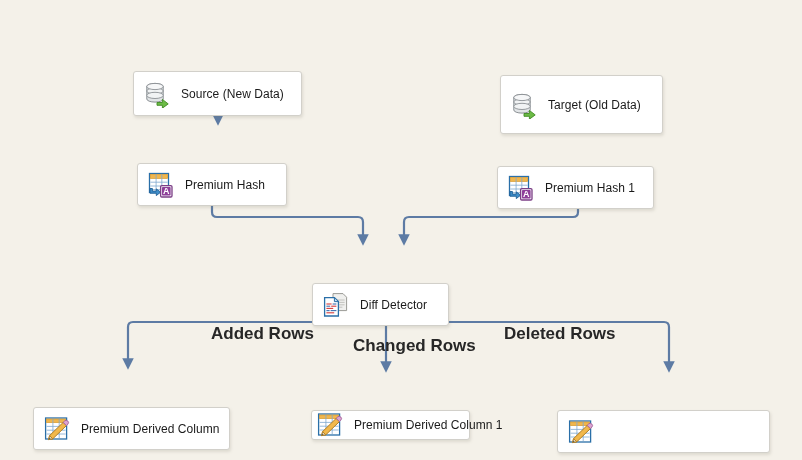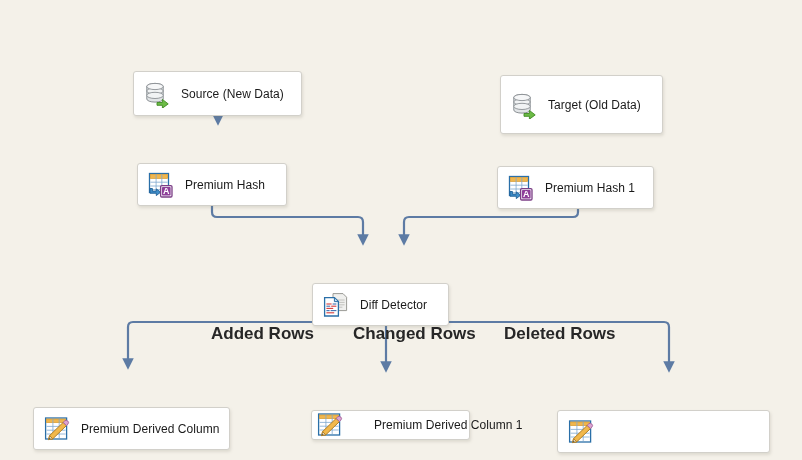--- a/index.html
+++ b/index.html
@@ -88,21 +88,21 @@
 
       <path d="M 333 290 L 333 317 Q 333 322 328 322 L 133 322 Q 128 322 128 327 L 128 364" marker-end="url(#arrow)"></path>
 
       <path d="M 386 290 L 386 367" marker-end="url(#arrow)"></path>
 
       <path d="M 428 290 L 428 317 Q 428 322 433 322 L 664 322 Q 669 322 669 327 L 669 367" marker-end="url(#arrow)"></path>
     </g>
   </svg>
 
   <div class="edge-label" style="left:211px; top:324px;">Added Rows</div>
-  <div class="edge-label" style="left:353px; top:324px;">Changed Rows</div>
+  <div class="edge-label" style="left:353px; top:336px;">Changed Rows</div>
   <div class="edge-label" style="left:504px; top:324px;text-align:center;">Deleted Rows</div>
 
   <div class="node" style="left:133px; top:35px; width:169px; height:45px;">
     <span class="icon-wrap">
       <svg width="28" height="28" viewBox="0 0 28 28">
         <g>
           <ellipse cx="12" cy="6.5" rx="8.2" ry="3.1" fill="#e9ebec" stroke="#8b9094" stroke-width="1"></ellipse>
           <path d="M 3.8 6.5 L 3.8 19 A 8.2 3.1 0 0 0 20.2 19 L 20.2 6.5 Z" fill="#e2e5e7" stroke="#8b9094" stroke-width="1"></path>
           <ellipse cx="12" cy="11" rx="8.2" ry="3.1" fill="#f1f3f4" stroke="#8b9094" stroke-width="0.9"></ellipse>
           <ellipse cx="12" cy="15.4" rx="8.2" ry="3.1" fill="#f1f3f4" stroke="#8b9094" stroke-width="0.9"></ellipse>
@@ -218,21 +218,21 @@
           <path d="M 5.6 24.6 L 6.6 20.6 L 20.2 7.4 L 23.4 10.6 L 9.8 23.8 Z" fill="#f2b84b" stroke="#b07d21" stroke-width="1" stroke-linejoin="round"></path>
           <path d="M 6.6 20.6 L 9.8 23.8 L 5.6 24.6 Z" fill="#e8d9b8" stroke="#b07d21" stroke-width="0.9"></path>
           <path d="M 5.6 24.6 L 6.5 22.6 L 7.6 23.7 Z" fill="#5a5a58"></path>
           <path d="M 20.2 7.4 L 21.6 6 A 2.2 2.2 0 0 1 24.8 9.2 L 23.4 10.6 Z" fill="#dba3d0" stroke="#a4609a" stroke-width="0.9" stroke-linejoin="round"></path>
         </g>
       </svg>
     </span>
     <span class="node-label">Premium Derived Column</span>
   </div>
 
-  <div class="node" style="left:311px; top:374px; width:159px; height:30px; padding-left:4px;gap:20px;">
+  <div class="node" style="left:311px; top:374px; width:159px; height:30px; padding-left:4px;">
     <span class="icon-wrap">
       <svg width="28" height="28" viewBox="0 0 28 28">
         <rect x="2.6" y="3" width="21" height="21" fill="#ffffff" stroke="#2a6fa8" stroke-width="1.3"></rect>
         <rect x="3.6" y="4" width="19" height="3.6" fill="#f0b64d" stroke="#d79a2e" stroke-width="0.7"></rect>
         <g stroke="#7fa8cf" stroke-width="0.8">
           <line x1="3.6" y1="11.4" x2="22.6" y2="11.4"></line>
           <line x1="3.6" y1="15.2" x2="22.6" y2="15.2"></line>
           <line x1="3.6" y1="19" x2="22.6" y2="19"></line>
           <line x1="9.9" y1="4" x2="9.9" y2="23"></line>
           <line x1="16.2" y1="4" x2="16.2" y2="23"></line>

